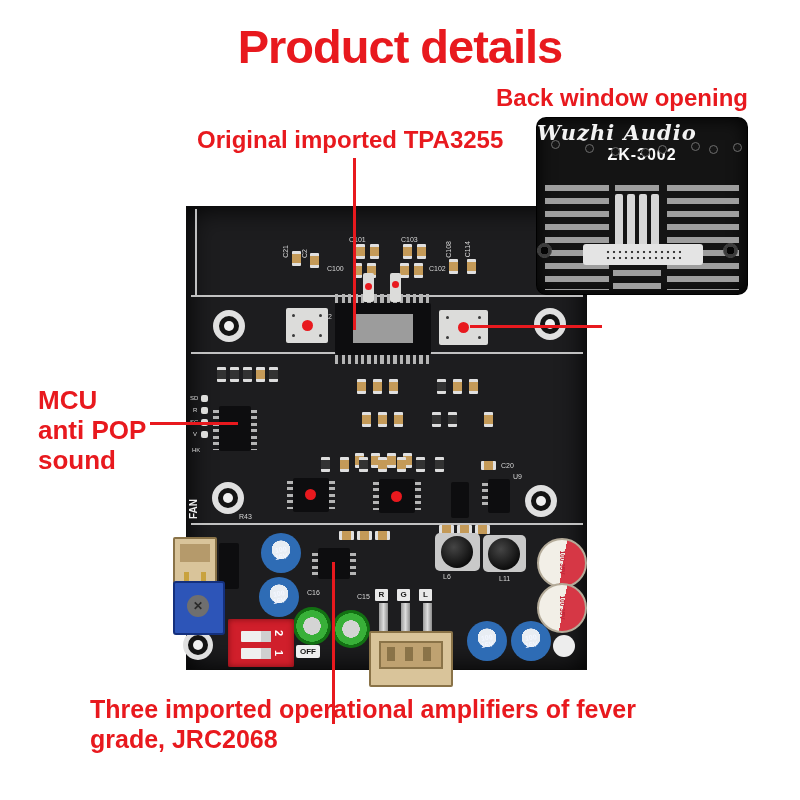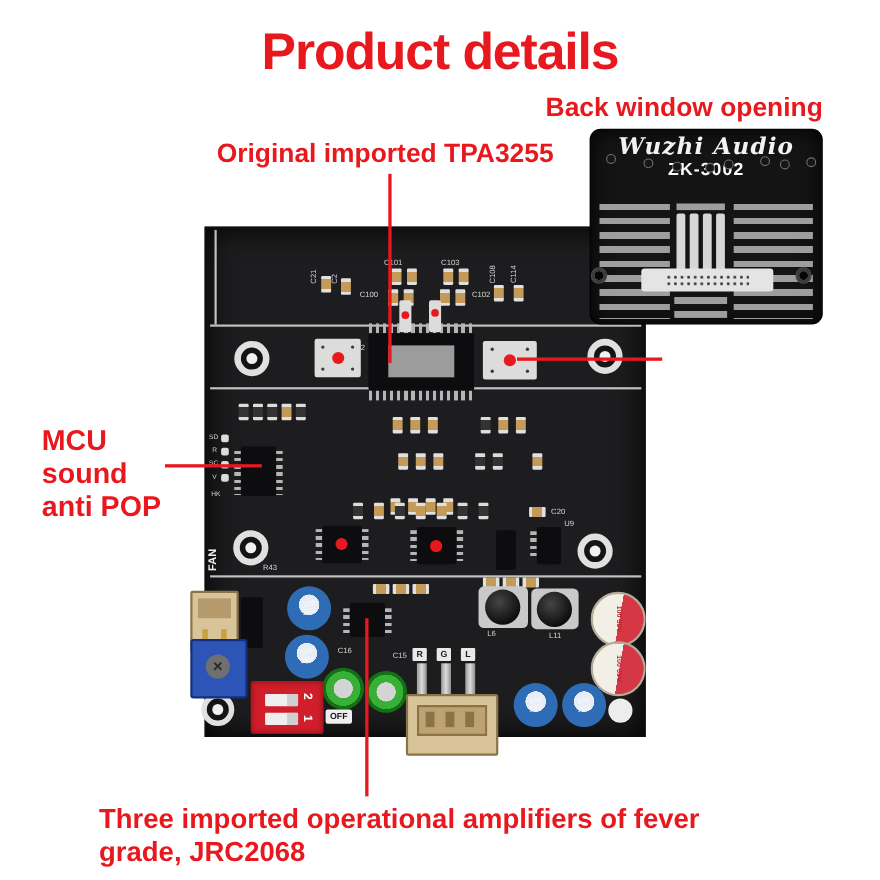--- a/index.html
+++ b/index.html
@@ -45,24 +45,24 @@
 <body>
 
 <div class="red-label" style="left:0;top:20px;width:800px;text-align:center;font-size:47px;letter-spacing:-1px">Product details</div>
 
 <div class="red-label" style="left:496px;top:84px;font-size:24px">Back window opening</div>
 <div class="red-label" style="left:197px;top:126px;font-size:24px">Original imported TPA3255</div>
 <div class="red-label" style="left:602px;top:312px;font-size:24px;line-height:28px">
 </div>
 <div class="red-label" style="left:38px;top:385px;font-size:26px;line-height:30px">
   <div>MCU</div>
+  <div>anti POP</div>
   <div>sound</div>
-  <div>anti POP</div>
 </div>
-<div class="red-label" style="left:90px;top:730px;width:572px;font-size:25px;line-height:30px">Three imported operational amplifiers of fever grade, JRC2068</div>
+<div class="red-label" style="left:90px;top:694px;width:572px;font-size:25px;line-height:30px">Three imported operational amplifiers of fever grade, JRC2068</div>
 
 <div class="rline" style="left:353px;top:158px;width:3px;height:172px"></div>
 <div class="rline" style="left:470px;top:325px;width:132px;height:3px"></div>
 <div class="rline" style="left:150px;top:422px;width:88px;height:3px"></div>
 <div class="rline" style="left:332px;top:562px;width:3px;height:162px"></div>
 
 <div class="pcb">
 
   <div class="sline" style="left:4px;top:88px;width:392px;height:2px"></div>
   <div class="sline" style="left:4px;top:145px;width:392px;height:2px"></div>
@@ -271,21 +271,21 @@
   <div class="pin" style="left:236px;top:396px;height:32px"></div>
   <div class="conn" style="left:182px;top:424px;width:80px;height:52px">
     <div style="position:absolute;left:8px;top:8px;right:8px;height:28px;background:#bfa271;box-shadow:inset 0 0 0 2px #8a7348"></div>
     <div style="position:absolute;left:16px;top:14px;width:8px;height:14px;background:#8a7348"></div>
     <div style="position:absolute;left:34px;top:14px;width:8px;height:14px;background:#8a7348"></div>
     <div style="position:absolute;left:52px;top:14px;width:8px;height:14px;background:#8a7348"></div>
   </div>
 </div>
 
 <div class="panel">
-  <div style="position:absolute;left:0;top:2px;width:100%;text-align:center;color:#f2f2f2;font-family:'DejaVu Serif',serif;font-style:italic;font-weight:bold;font-size:21px;letter-spacing:1px">Wuzhi Audio</div>
+  <div style="position:absolute;left:0;top:2px;width:100%;color:#f2f2f2;font-family:'DejaVu Serif',serif;font-style:italic;font-weight:bold;font-size:21px;letter-spacing:1px">Wuzhi Audio</div>
   <div style="position:absolute;left:0;top:28px;width:100%;text-align:center;color:#fafafa;font-weight:bold;font-size:16px;letter-spacing:1px">ZK-3002</div>
 
   <div class="screw-s" style="left:14px;top:22px"></div>
   <div class="screw-s" style="left:48px;top:26px"></div>
   <div class="screw-s" style="left:74px;top:29px"></div>
   <div class="screw-s" style="left:104px;top:30px"></div>
   <div class="screw-s" style="left:121px;top:27px"></div>
   <div class="screw-s" style="left:154px;top:24px"></div>
   <div class="screw-s" style="left:172px;top:27px"></div>
   <div class="screw-s" style="left:196px;top:25px"></div>

